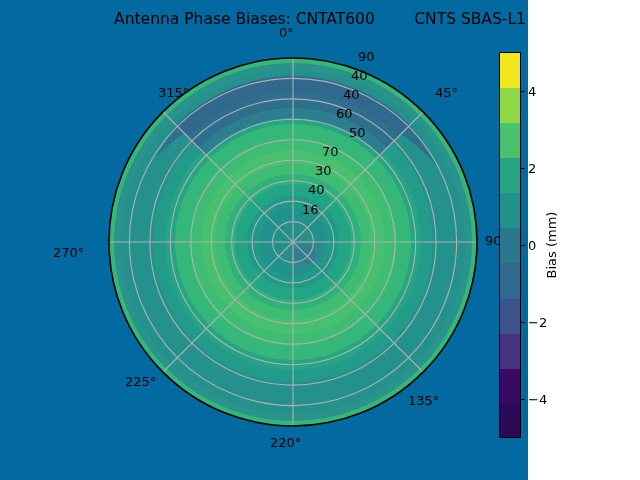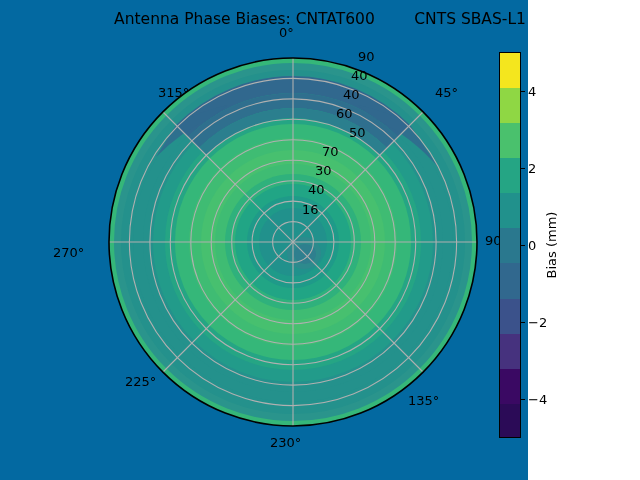--- a/index.html
+++ b/index.html
@@ -178,21 +178,21 @@
         <line x1="315" y1="55" x2="55" y2="315"></line>
       </g>
 
       <circle cx="185" cy="185" r="184" fill="none" stroke="#000000" stroke-width="1.6"></circle>
     </svg>
 
     <div class="azlabel" style="left:171px; top:-32px;">0°</div>
     <div class="azlabel" style="left:307px; top:28px;margin-left:20px;">45°</div>
     <div class="azlabel" style="left:377px; top:176px;">90</div>
     <div class="azlabel" style="left:300px; top:336px;">135°</div>
-    <div class="azlabel" style="left:162px; top:378px;">230°</div>
+    <div class="azlabel" style="left:162px; top:378px;">220°</div>
     <div class="azlabel" style="left:17px;  top:317px;">225°</div>
     <div class="azlabel" style="left:-55px; top:176px;margin-top:12px;">270°</div>
     <div class="azlabel" style="left:18px;  top:28px;margin-left:32px;">315°</div>
 
     <div class="rlabel" style="left:194px; top:145px;">16</div>
     <div class="rlabel" style="left:200px; top:125px;">40</div>
     <div class="rlabel" style="left:207px; top:106px;">30</div>
     <div class="rlabel" style="left:214px; top:87px;">70</div>
     <div class="rlabel" style="left:221px; top:68px;margin-left:20px;">50</div>
     <div class="rlabel" style="left:228px; top:49px;">60</div>

